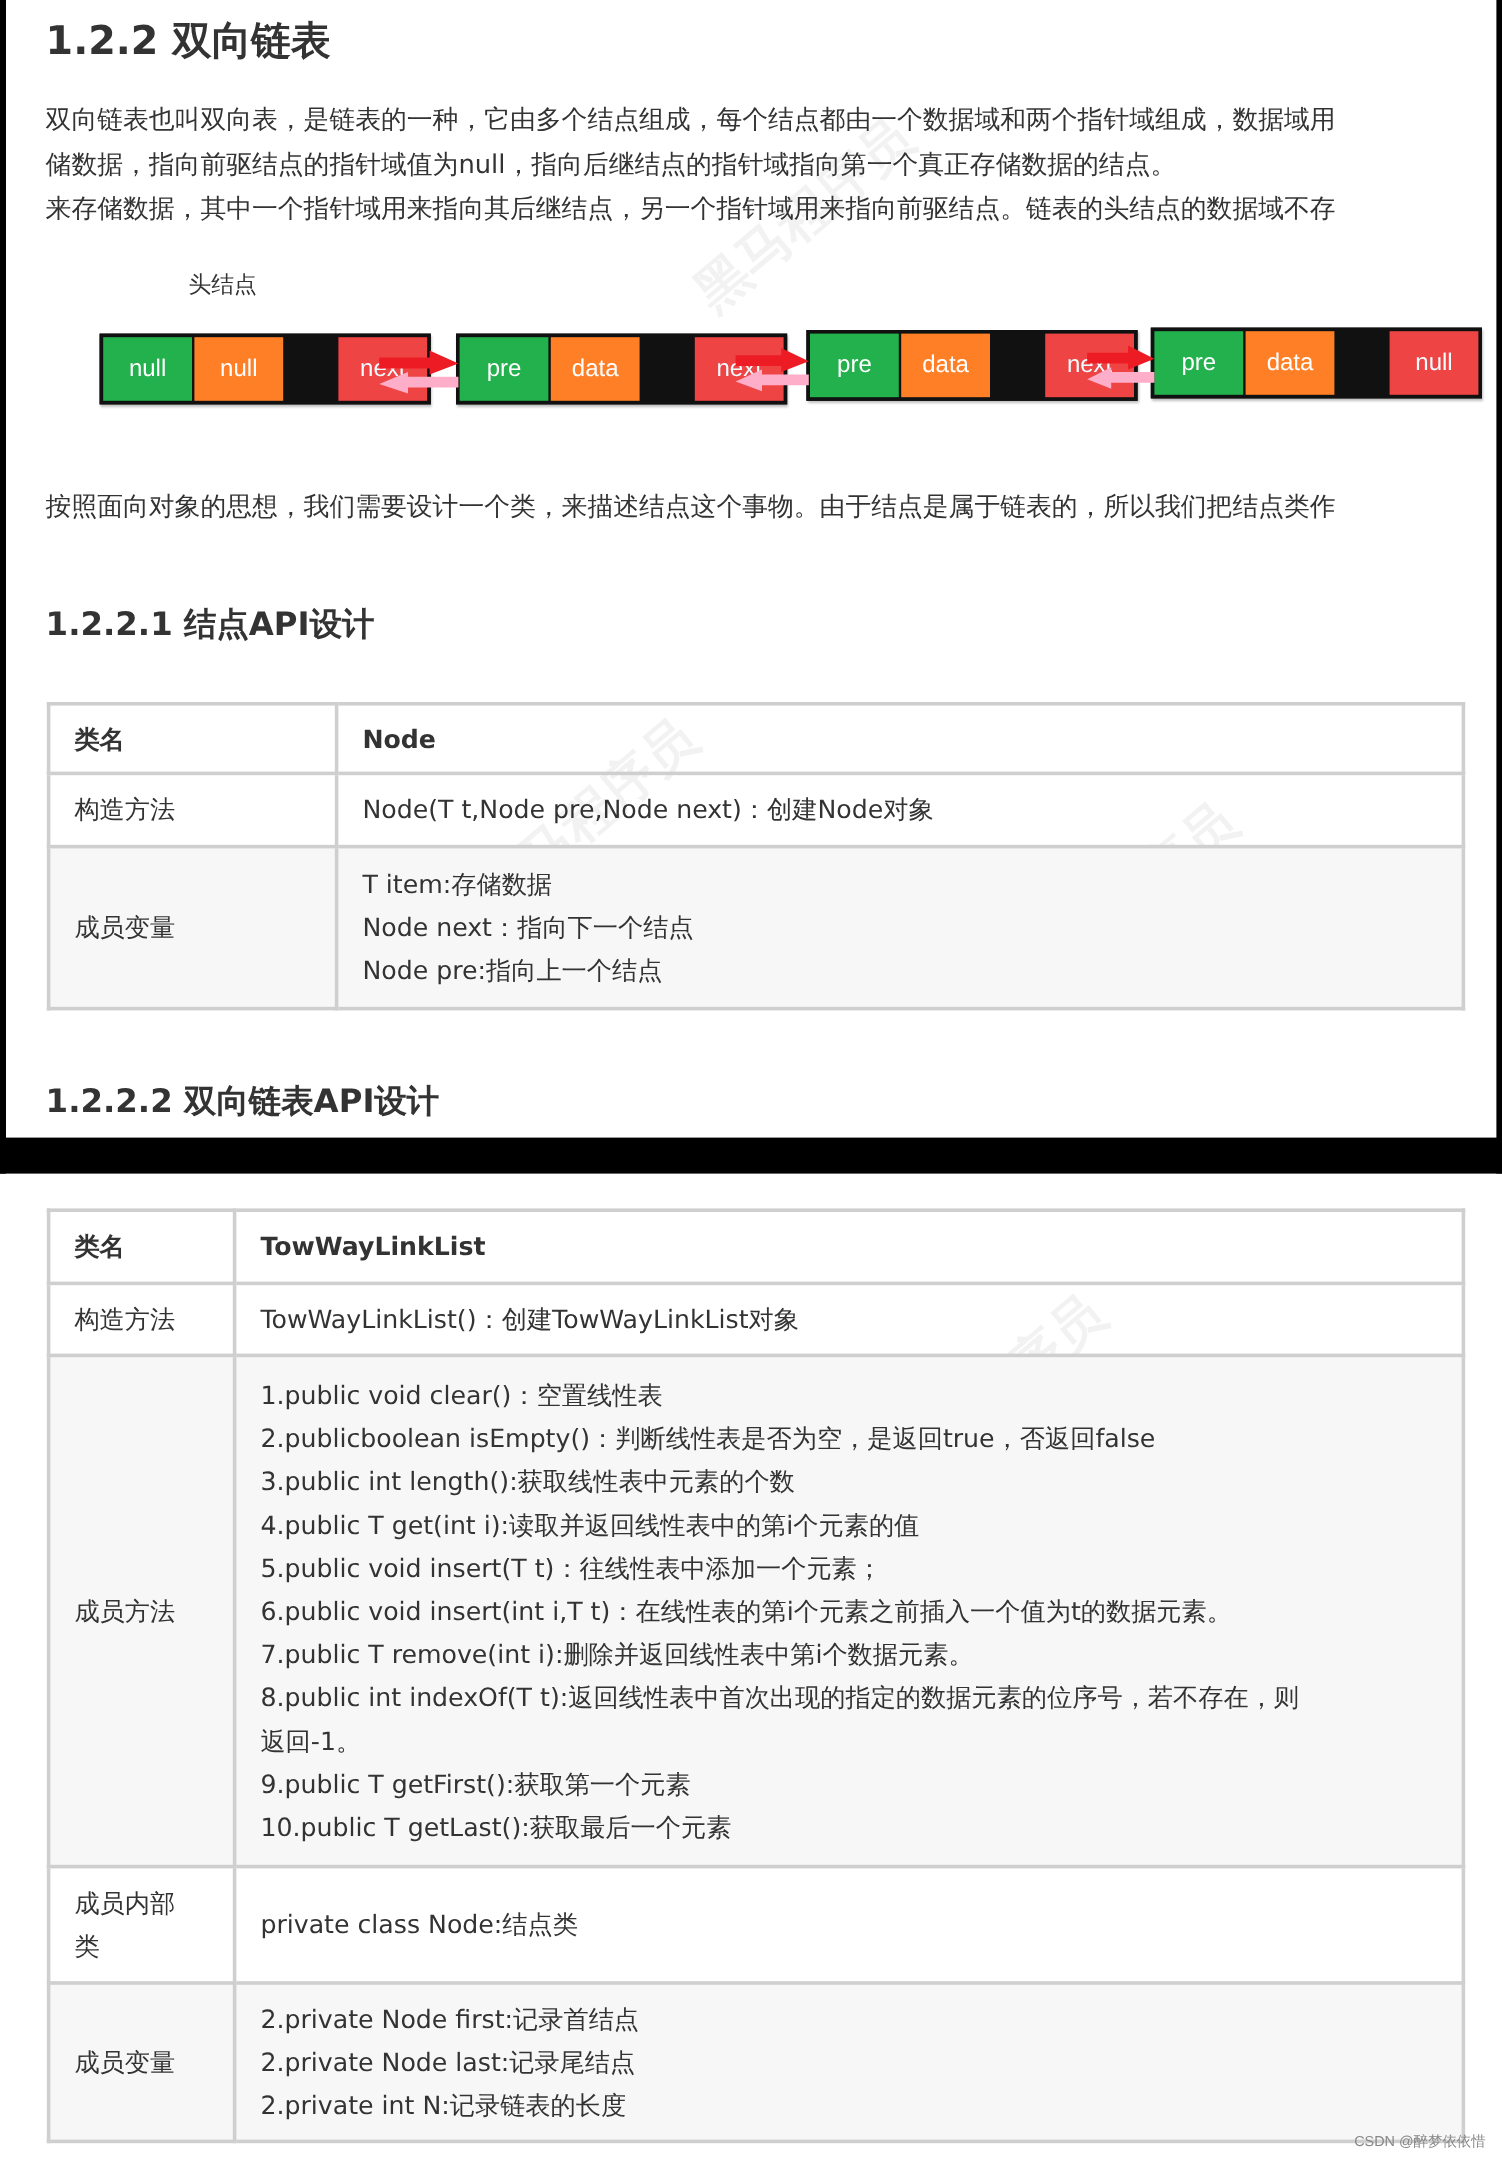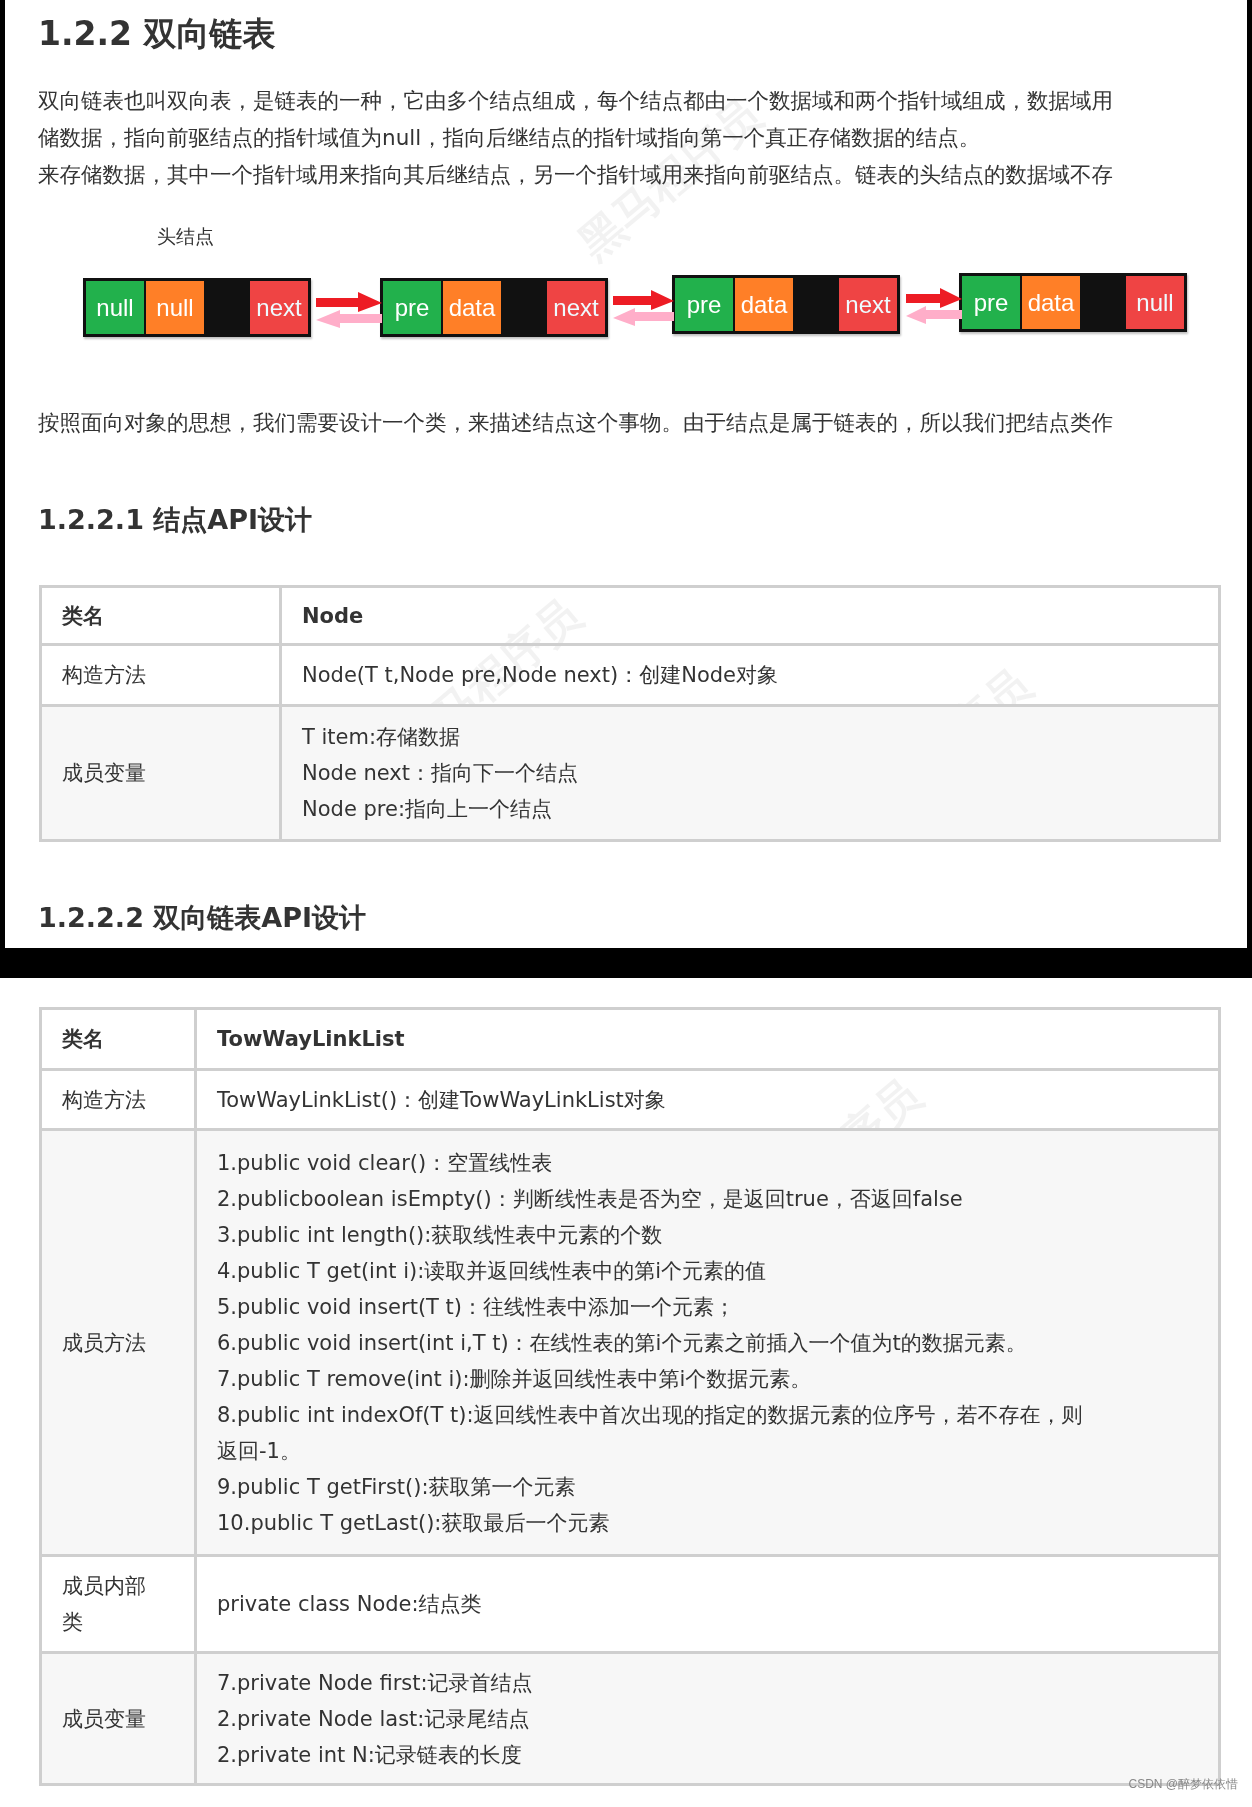--- a/index.html
+++ b/index.html
@@ -8,21 +8,21 @@
   .abs{position:absolute;}
   .frame-left{left:0;top:0;width:5px;height:978px;background:#000;}
   .frame-right{right:0;top:0;width:5px;height:978px;background:#000;}
   .band{left:0;top:948px;width:1252px;height:30px;background:#000;}
   h1,h2{margin:0;font-weight:bold;color:#333;position:absolute;white-space:nowrap;}
   h1{left:38px;top:12px;font-size:33px;}
   h2{font-size:27px;}
   .para{position:absolute;left:38px;width:1192px;font-size:21.5px;line-height:37px;color:#333;margin:0;}
   .head-label{position:absolute;font-size:19px;color:#333;}
   .node{position:absolute;height:53px;border:3px solid #111;display:flex;background:#111;box-shadow:1px 2px 2px rgba(0,0,0,.25);}
-  .cell{width:58px;height:53px;display:flex;align-items:center;justify-content:center;font-size:24px;color:#fff;
+  .cell{width:74px;height:53px;display:flex;align-items:center;justify-content:center;font-size:20px;color:#fff;
         font-family:"Liberation Sans",sans-serif;margin-right:2px;}
   .cell:last-child{margin-right:0;}
   .c-green{background:#22b14c;}
   .c-orange{background:#ff7f27;}
   .c-blue{background:#ef4444;color:#eefbff;margin-left:44px;}
   .arrow{position:absolute;}
   table{position:absolute;border-collapse:collapse;font-size:21px;color:#333;}
   td{border:3px solid #cfcfcf;padding:0 0 0 20px;vertical-align:middle;line-height:36px;}
   tr.alt td{background:#f7f7f7;}
   .bold{font-weight:bold;}
@@ -152,21 +152,21 @@
   <tr style="height:97px;">
     <td>
       <span class="line">成员内部</span>
       <span class="line">类</span>
     </td>
     <td>private class Node:结点类</td>
   </tr>
   <tr class="alt" style="height:132px;">
     <td>成员变量</td>
     <td>
-      <span class="line">7.private Node first:记录首结点</span>
+      <span class="line">2.private Node first:记录首结点</span>
       <span class="line">2.private Node last:记录尾结点</span>
       <span class="line">2.private int N:记录链表的长度</span>
     </td>
   </tr>
 </tbody>
   </table>
 
 <div class="wm-csdn">CSDN @醉梦依依惜</div>
 
 </body></html>

